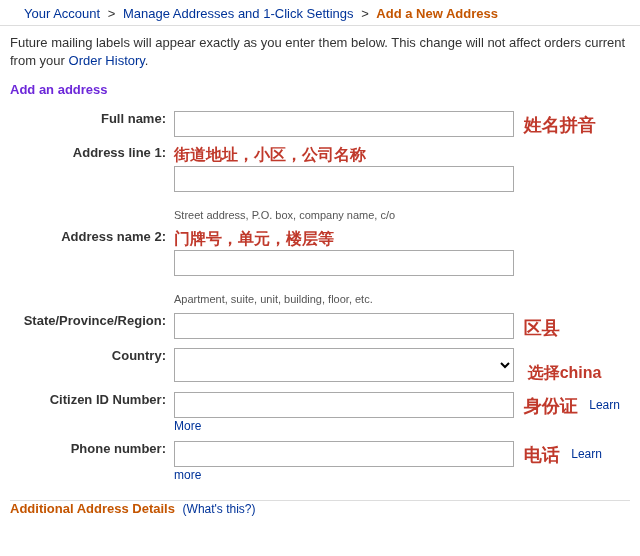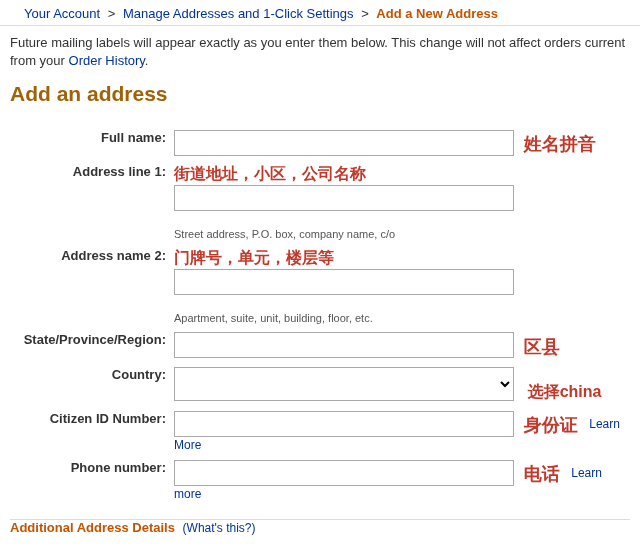--- a/index.html
+++ b/index.html
@@ -32,24 +32,24 @@
 
     .info-text {
       font-size: 13px;
       color: #333;
       margin-bottom: 12px;
       line-height: 1.4;
     }
     .info-text a { color: #003399; }
 
     .section-title {
-      color: #a16207;
-      font-size: 21px;
-      font-weight: bold;
-      margin-bottom: 20px;
+      color: #6d28d9;
+      font-size: 13px;
+      font-weight: bold;
+      margin-bottom: 10px;
     }
 
     
     .form-table {
       width: 100%;
       border-collapse: collapse;
       margin-bottom: 14px;
     }
     .form-table tr { vertical-align: top; }
     .form-table td { padding: 4px 4px; }

